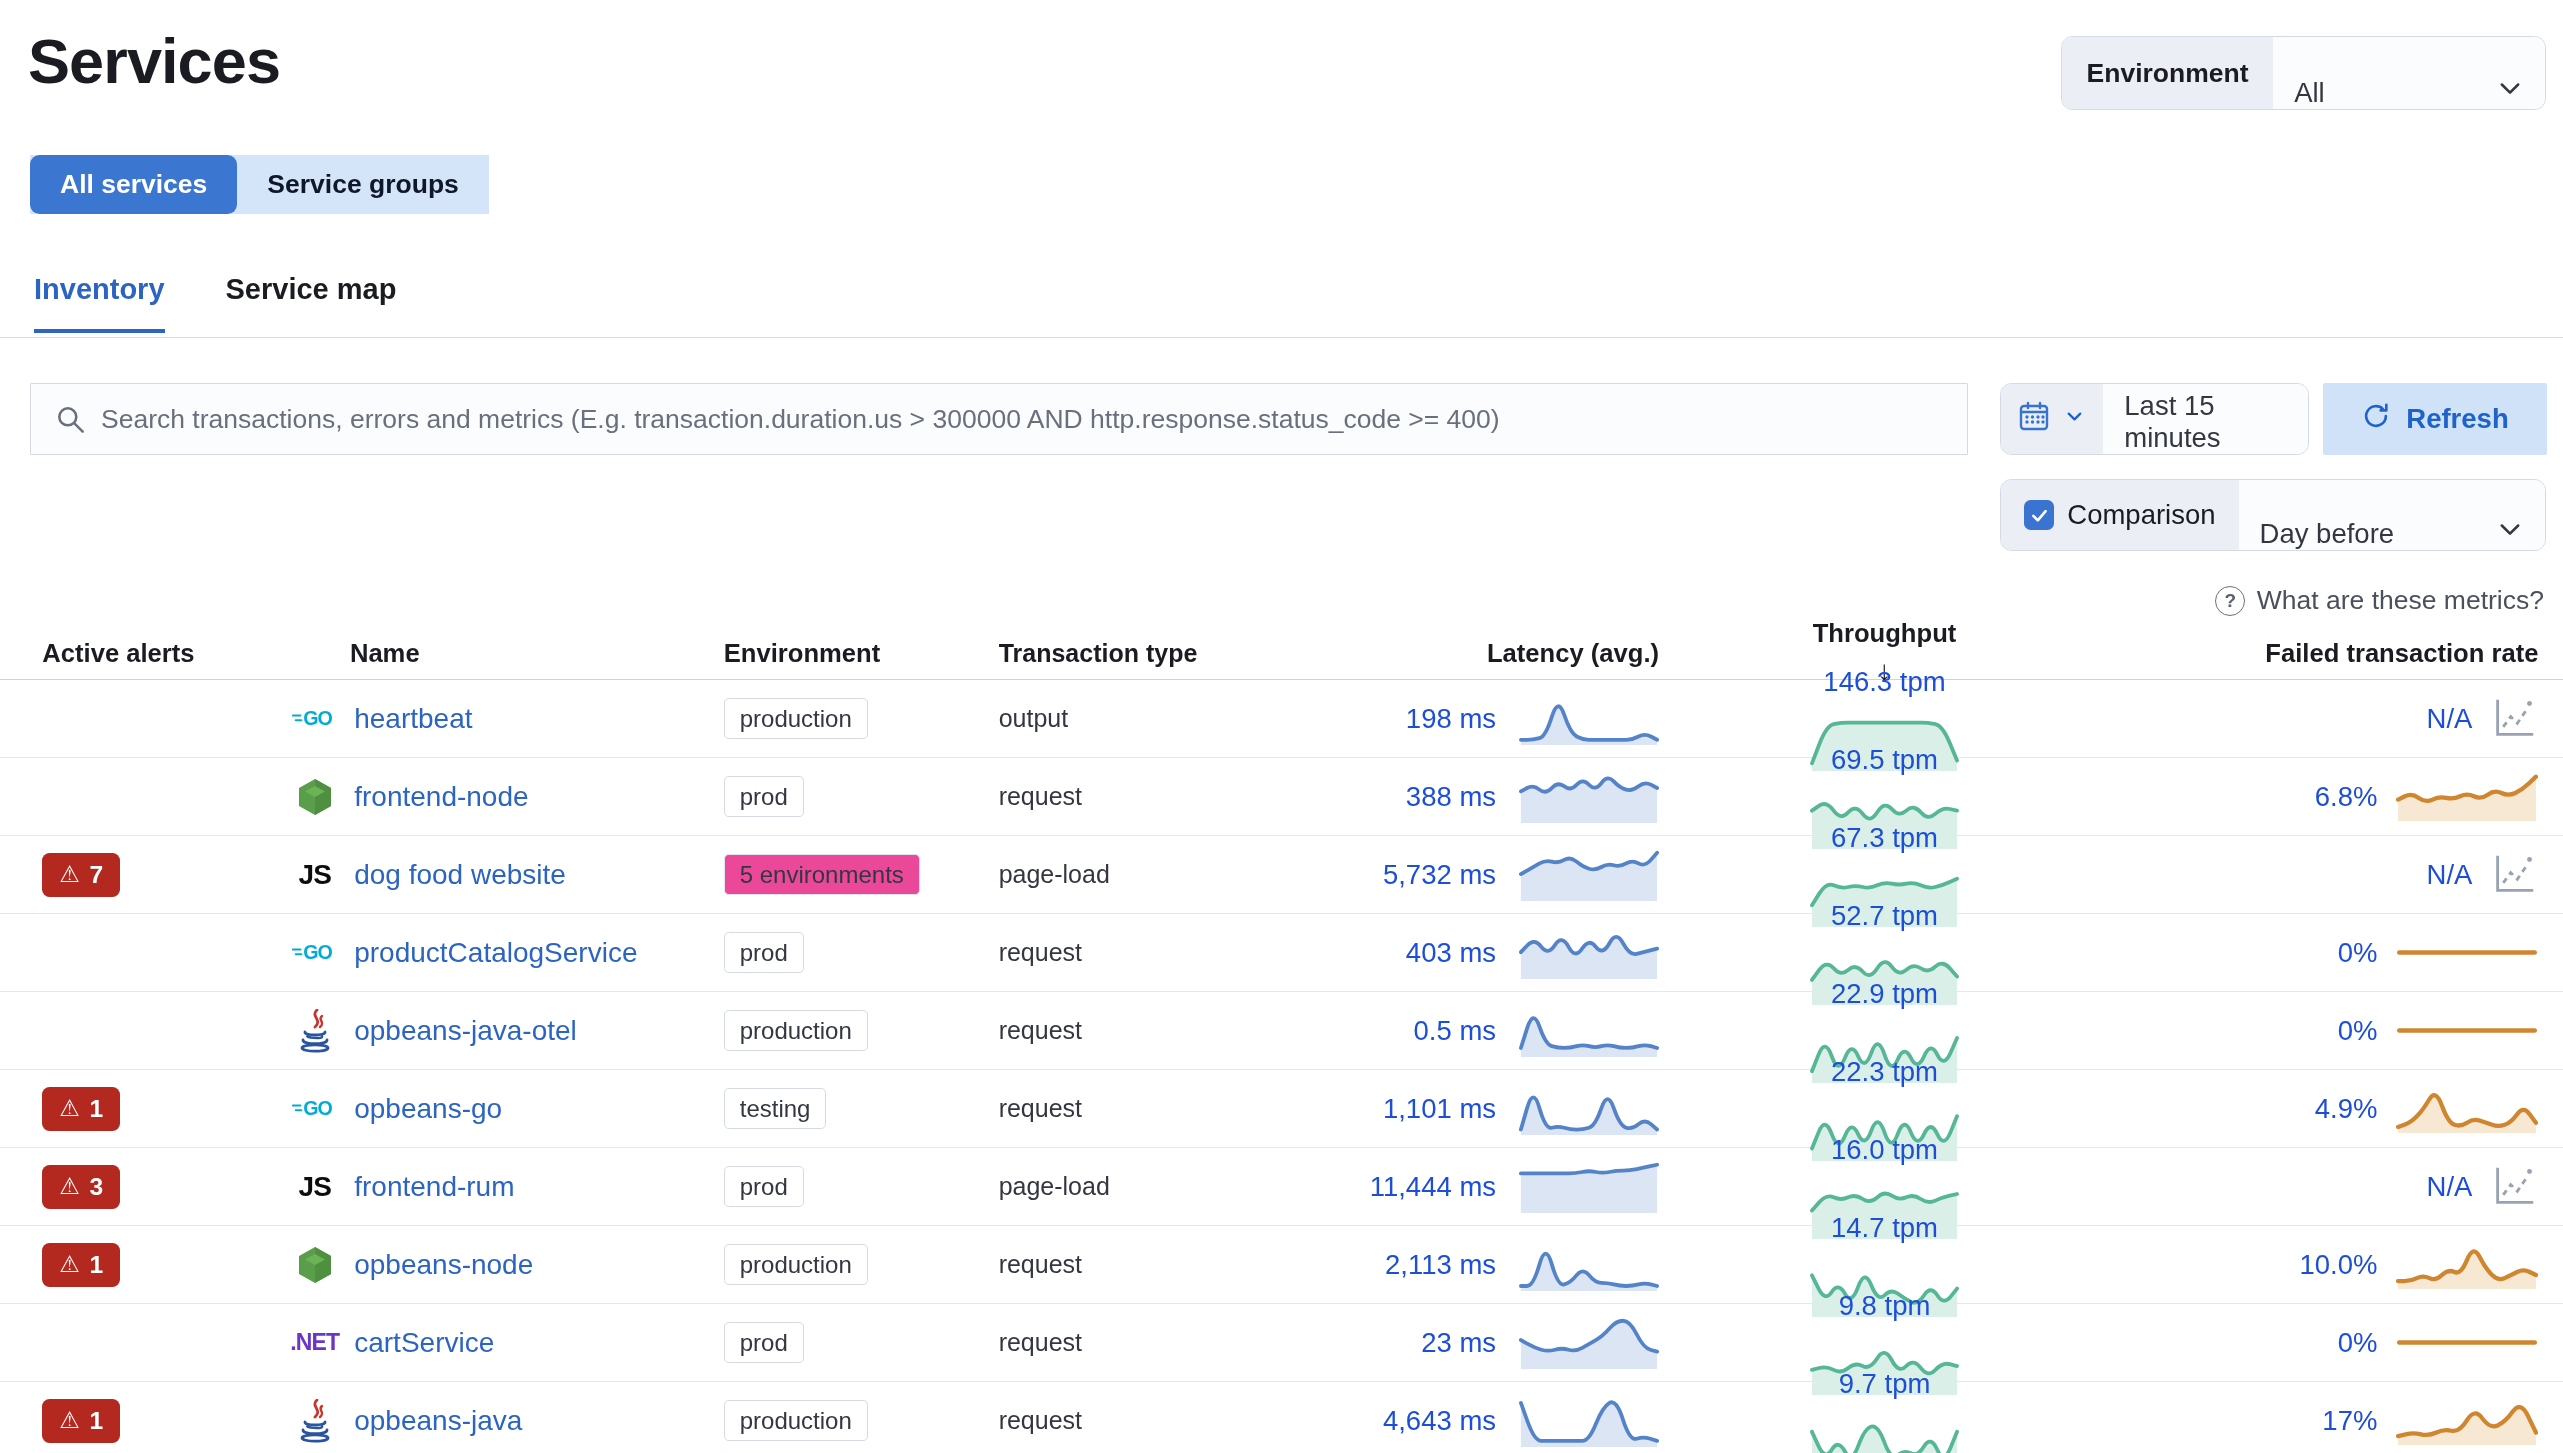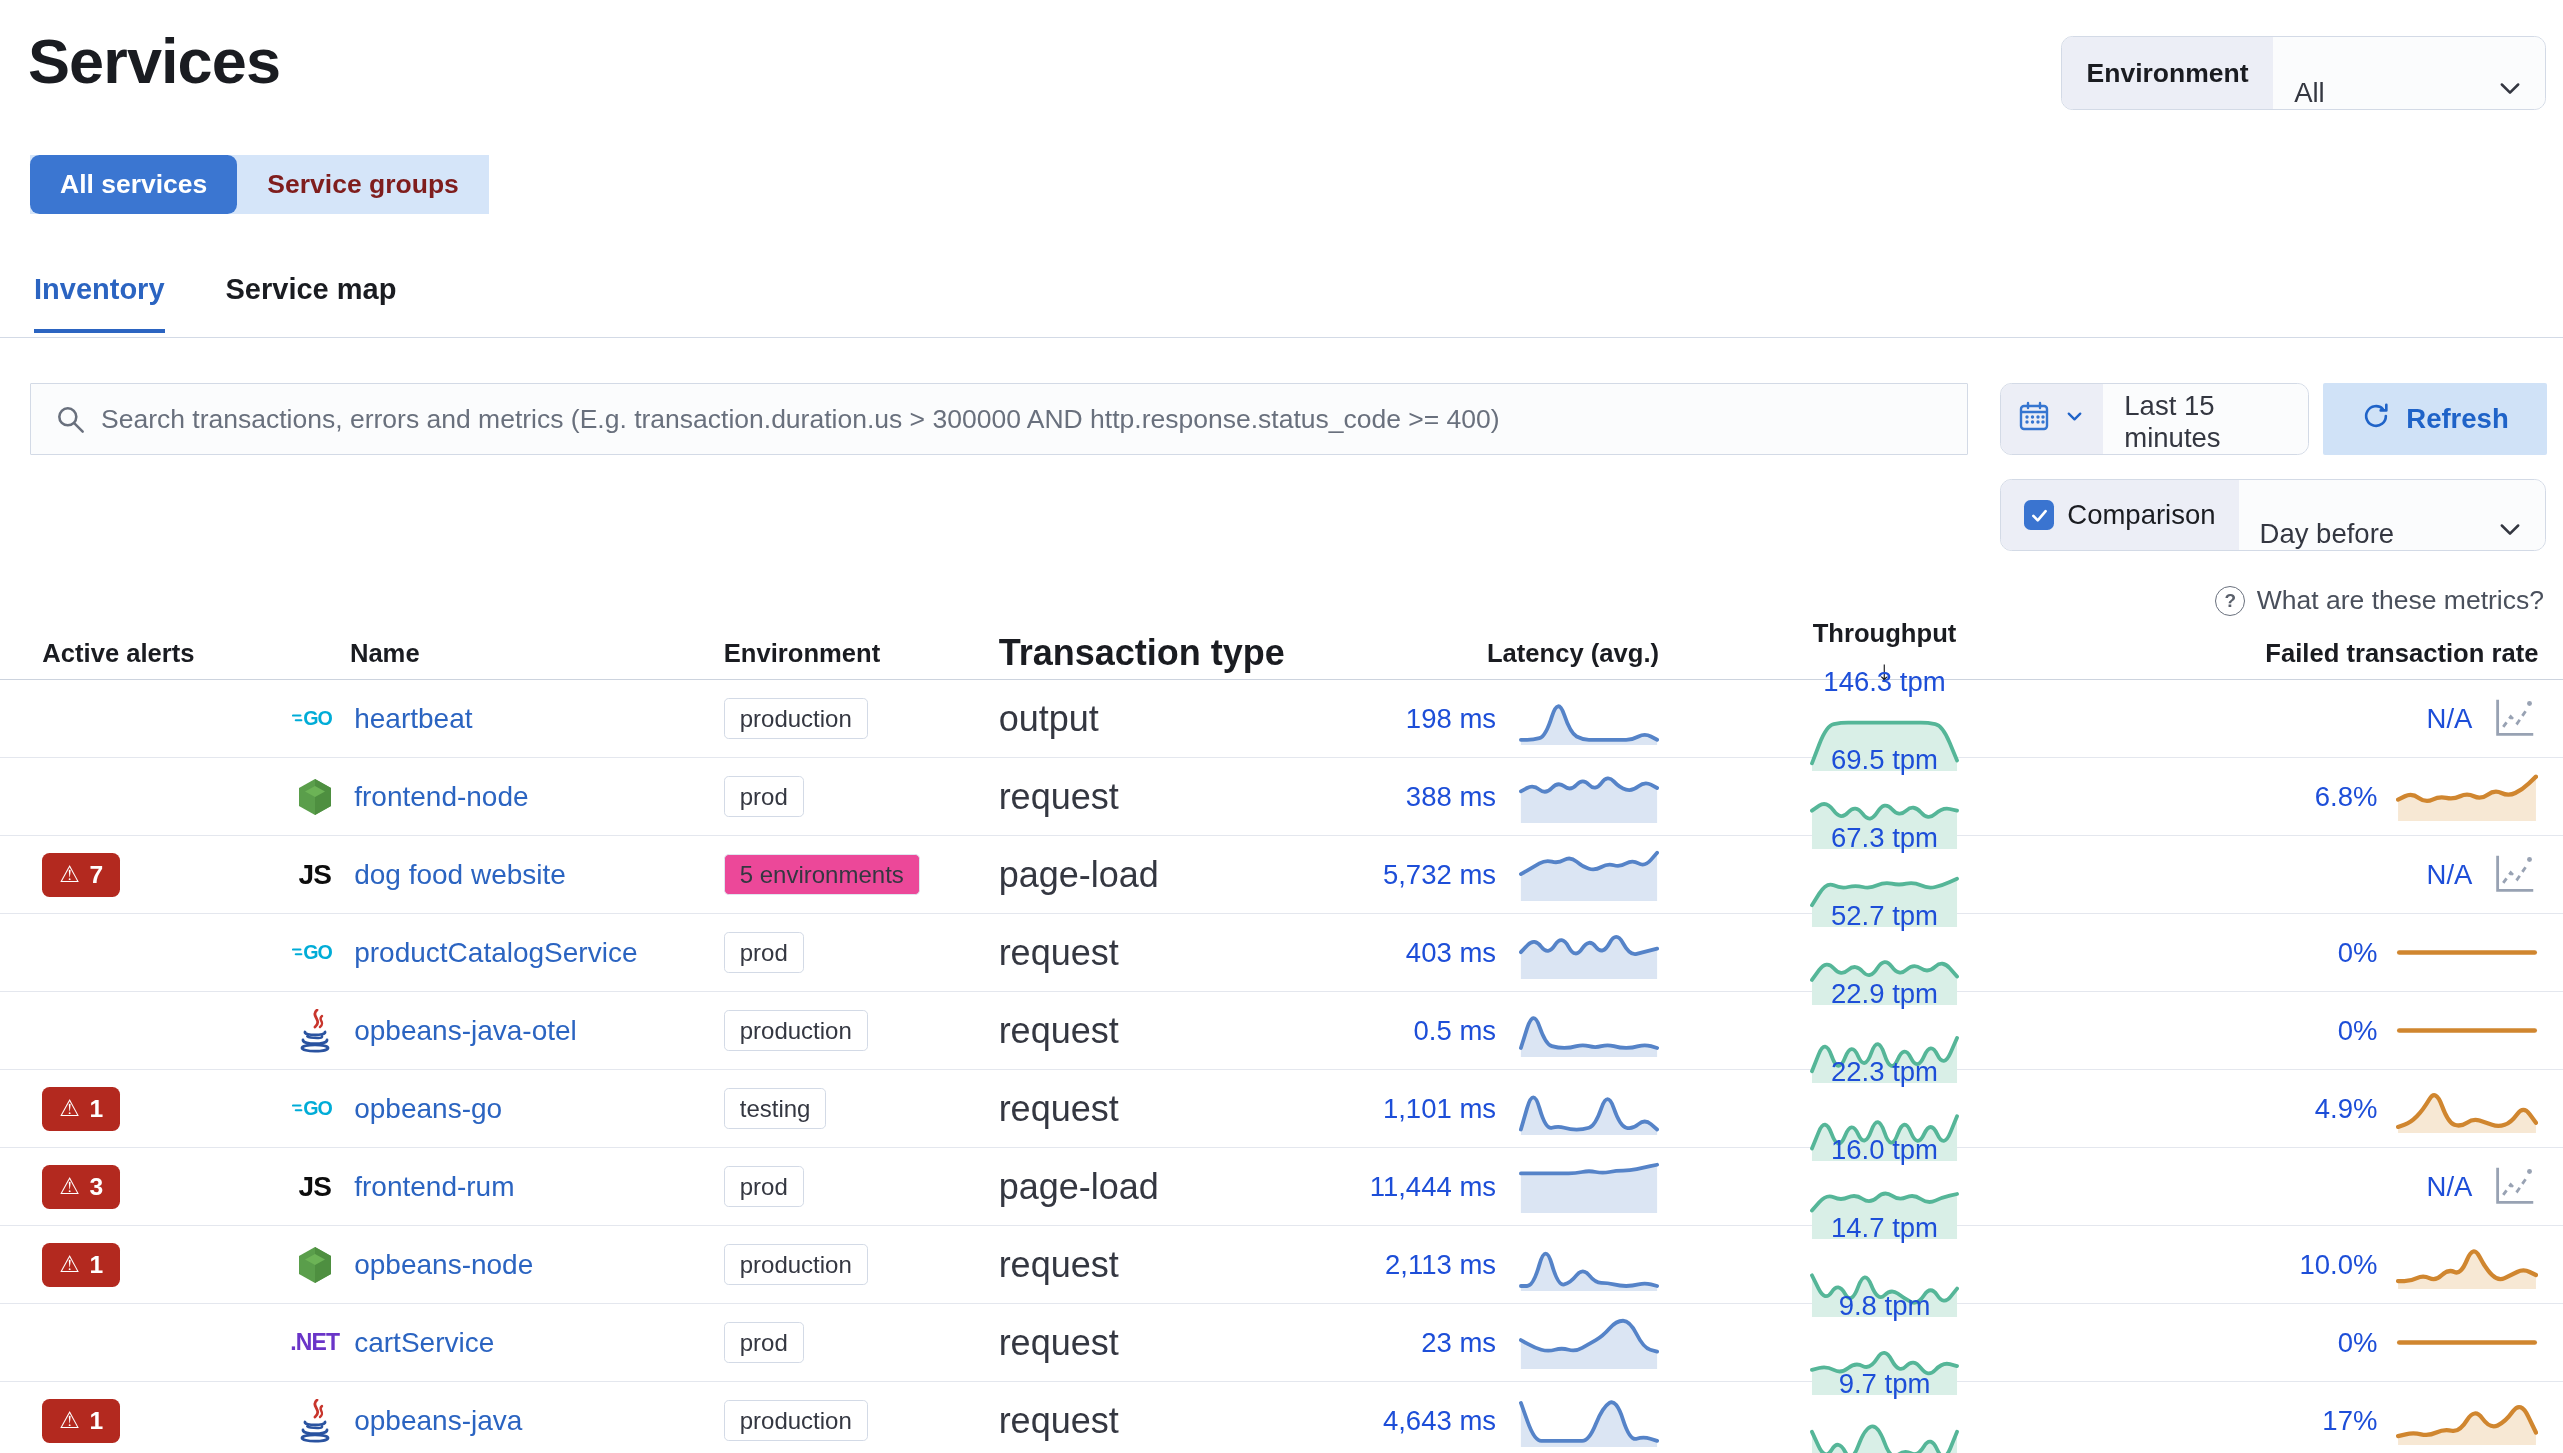--- a/index.html
+++ b/index.html
@@ -11,21 +11,21 @@
   .page-title { position: absolute; top: 24.6px; left: 28px; font-size: 63px; font-weight: 700; letter-spacing: -0.9px; }
 
   .seg-control { display: flex; align-items: stretch; border: 0.9px solid #d3dae6; border-radius: 11.4px; background: #fbfcfd; overflow: hidden; }
   .seg-label { background: #eceef6; display: flex; align-items: center; gap: 13.3px; padding: 0 24.6px; font-weight: 600; font-size: 26.5px; color: #1a1c21; }
   .seg-value { display: flex; align-items: flex-end; flex: 1; padding: 0 21px; font-size: 27.5px; color: #343741; background: #fbfcfd; }
   .seg-value .grow { flex: 1; }
 
   .env-filter { position: absolute; top: 36px; right: 17px; width: 485px; height: 74px; }
 
   .btn-group { position: absolute; top: 155px; left: 30px; height: 59px; display: inline-flex; background: #d5e5f9; border-radius: 0; }
-  .btn-group .tbtn { display: flex; align-items: center; padding: 0 30px; font-size: 26.5px; font-weight: 600; color: #7f1d1d; cursor: pointer; }
+  .btn-group .tbtn { display: flex; align-items: center; padding: 0 30px; font-size: 26.5px; font-weight: 600; color: #0f172a; cursor: pointer; }
   .btn-group .tbtn.active { background: #3b76d1; color: #fff; border-radius: 9.5px; }
 
   .tabs { position: absolute; top: 273px; left: 34px; display: flex; gap: 61px; }
   .tab { font-size: 29px; font-weight: 700; padding-bottom: 23px; color: #1a1c21; }
   .tab.active { color: #2b64c1; border-bottom: 4.7px solid #2b64c1; }
   .tabs-divider { position: absolute; top: 337px; left: 0; width: 100%; height: 0.9px; background: #d3dae6; }
 
   
   .search-box { position: absolute; top: 383px; left: 30px; width: 1938px; height: 72px; border: 0.9px solid #d3dae6; border-radius: 1px; background: #fbfcfd; display: flex; align-items: flex-start; }
   .search-box input { flex: 1; height: 100%; border: none; outline: none; background: transparent; font-size: 26.5px; font-family: "Liberation Sans", sans-serif; color: #343741; padding-left: 70px; }
@@ -47,21 +47,21 @@
   .help-circle { width: 30px; height: 30px; border: 1.9px solid #69707d; border-radius: 50%; display: inline-flex; align-items: center; justify-content: center; font-size: 19px; font-weight: 700; color: #5a606b; }
 
   
   .svc-table { position: absolute; top: 627px; left: 0; width: 2563px; }
   .thead { display: flex; align-items: center; height: 53px; padding: 0 17px 0 30px; border-bottom: 0.9px solid #ccd3de; font-size: 25.6px; font-weight: 700; color: #1a1c21; }
   .row { display: flex; align-items: center; height: 78px; padding: 0 17px 0 30px; border-bottom: 0.9px solid #e4e7ee; }
   .cell { display: flex; align-items: center; }
   .col-alerts  { width: 249px; padding-left: 12.3px; }
   .col-name    { width: 445px; gap: 17px; padding-left: 13.3px; }
   .col-env     { width: 275px; }
-  .col-type    { width: 327px; font-size: 36px; color: #343741; text-align: center; }
+  .col-type    { width: 327px; font-size: 25px; color: #343741; text-align: center; }
   .col-latency { width: 346px; justify-content: flex-end; gap: 23px; padding-right: 12.3px; }
   .col-tpm     { width: 436px; justify-content: flex-start; gap: 19px; padding-right: 9.5px; flex-direction: column; }
   .col-failed  { width: 439px; justify-content: flex-end; gap: 19px; padding-right: 7.6px; }
   .thead .col-name { padding-left: 71px; }
   .thead .col-latency, .thead .col-tpm, .thead .col-failed { font-size: 25.6px; }
   .thead .col-tpm { gap: 7.6px; }
   .sort-arrow { font-size: 28px; font-weight: 400; }
 
   .alert-badge { display: inline-flex; align-items: center; gap: 9.5px; height: 44px; padding: 0 17px; border-radius: 7.6px; background: #b3291f; color: #fff; font-size: 24.6px; font-weight: 700; cursor: pointer; }
   .alert-badge .warn { font-size: 23px; font-weight: 400; }

